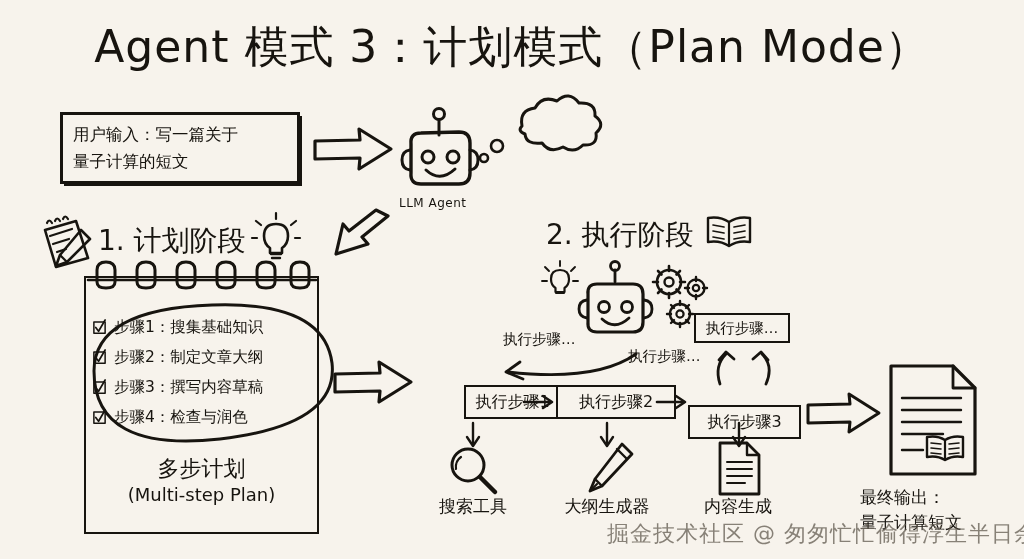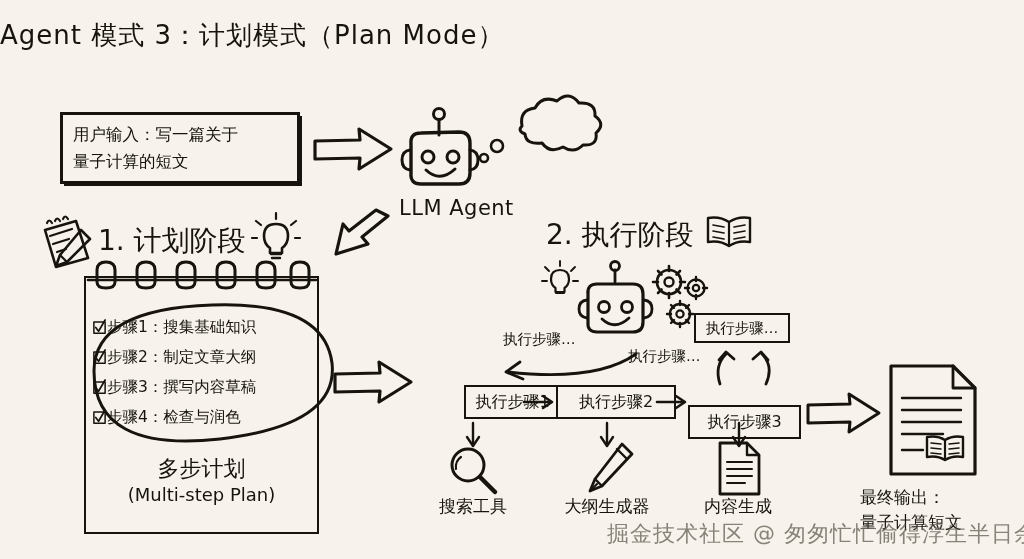--- a/index.html
+++ b/index.html
@@ -12,22 +12,22 @@
     position:relative;
   }
   #stage{position:absolute;inset:0;}
   .abs{position:absolute;}
   svg{display:block;overflow:visible;}
   .ink{fill:none;stroke:#17140f;stroke-linecap:round;stroke-linejoin:round;}
 
   
   #title{
     left:0;right:0;top:18px;
-    text-align:left;
-    font-size:26px;
+    text-align:center;
+    font-size:44px;
     letter-spacing:1px;
     font-family:"DejaVu Sans","Liberation Sans",sans-serif;
     white-space:nowrap;
   }
 
   
   .handbox{
     border:3px solid #17140f;
     background:transparent;
     box-sizing:border-box;
@@ -36,36 +36,36 @@
   
   #user-input{
     left:60px;top:112px;width:240px;height:72px;
     display:flex;align-items:center;
     padding:6px 10px;
     box-shadow:3px 3px 0 -1px #17140f;
   }
   #user-input .txt{font-size:16.5px;line-height:1.65;}
 
   
-  .robot-label{font-size:21px;letter-spacing:.5px;}
+  .robot-label{font-size:12px;letter-spacing:.5px;}
 
   
   .phase-head{font-size:28px;white-space:nowrap;}
 
   
   #plan-card{
     left:84px;top:276px;width:235px;height:258px;
     border:2.5px solid #17140f;
     box-sizing:border-box;
   }
   #plan-list{
     position:absolute;left:92px;top:312px;width:230px;
   }
   .plan-row{
-    display:flex;align-items:center;
+    display:flex;align-items:center;gap:7px;
     height:30px;font-size:15.5px;white-space:nowrap;
   }
   .cb{width:15px;height:15px;flex:0 0 auto;}
   #plan-foot{
     position:absolute;left:84px;top:455px;width:235px;text-align:center;
   }
   #plan-foot .cn{font-size:22px;line-height:1.25;}
   #plan-foot .en{font-size:18px;line-height:1.35;}
 
   

